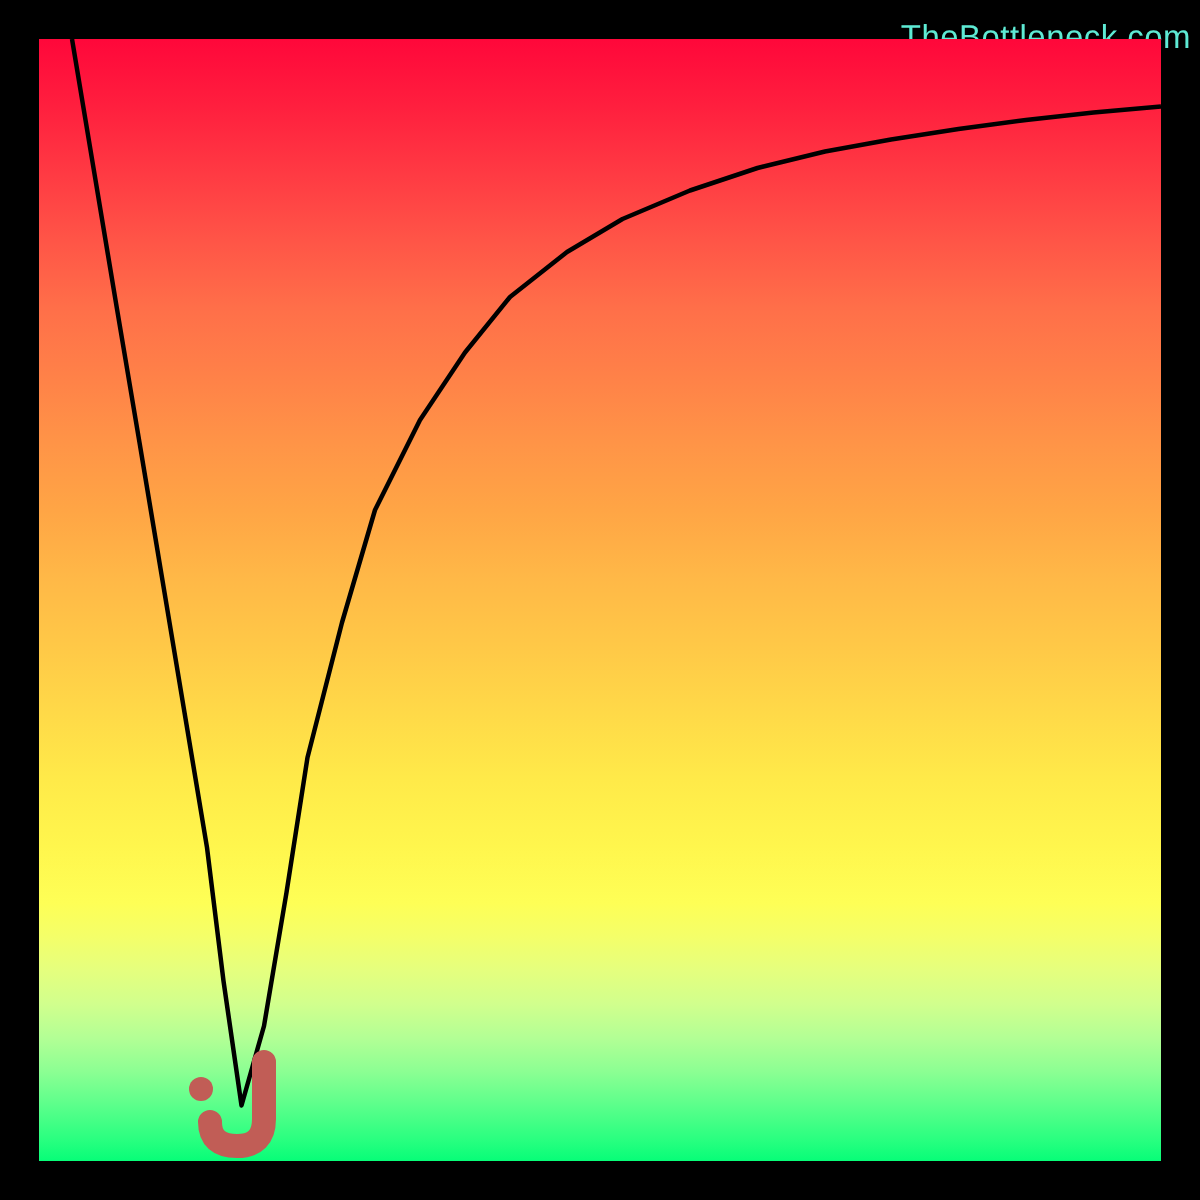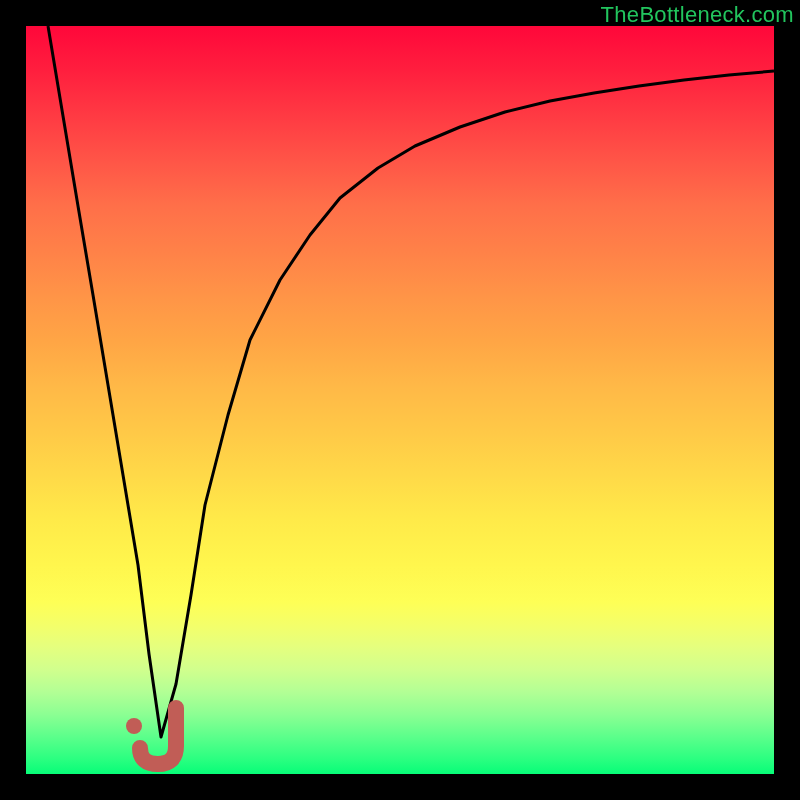--- a/index.html
+++ b/index.html
@@ -43,23 +43,23 @@
       #d1ff8d 86%,
       #b3ff95 89%,
       #8cff93 92%,
       #5cff8b 95%,
       #2bff80 98%,
       #07fd78 100%
     );
   }
   .watermark {
     position: absolute;
-    top: 2px;
+    top: 12px;
     right: 6px;
-    color: #22c55e;
+    color: #5eead4;
     font-size: 22px;
     font-weight: 500;
     letter-spacing: 0.3px;
     user-select: none;
   }
   svg.overlay {
     position: absolute;
     left: 0;
     top: 0;
     width: 748px;

